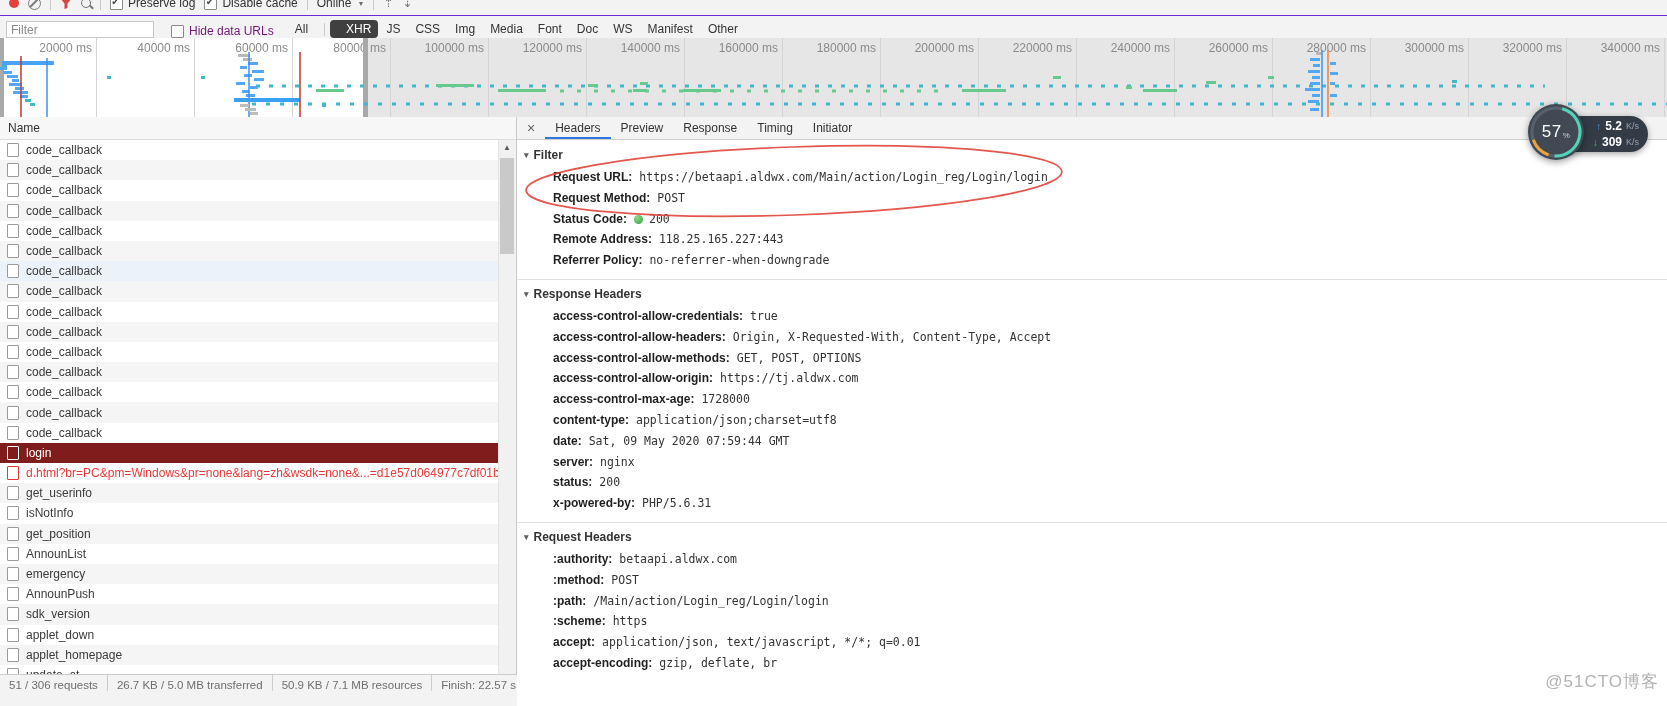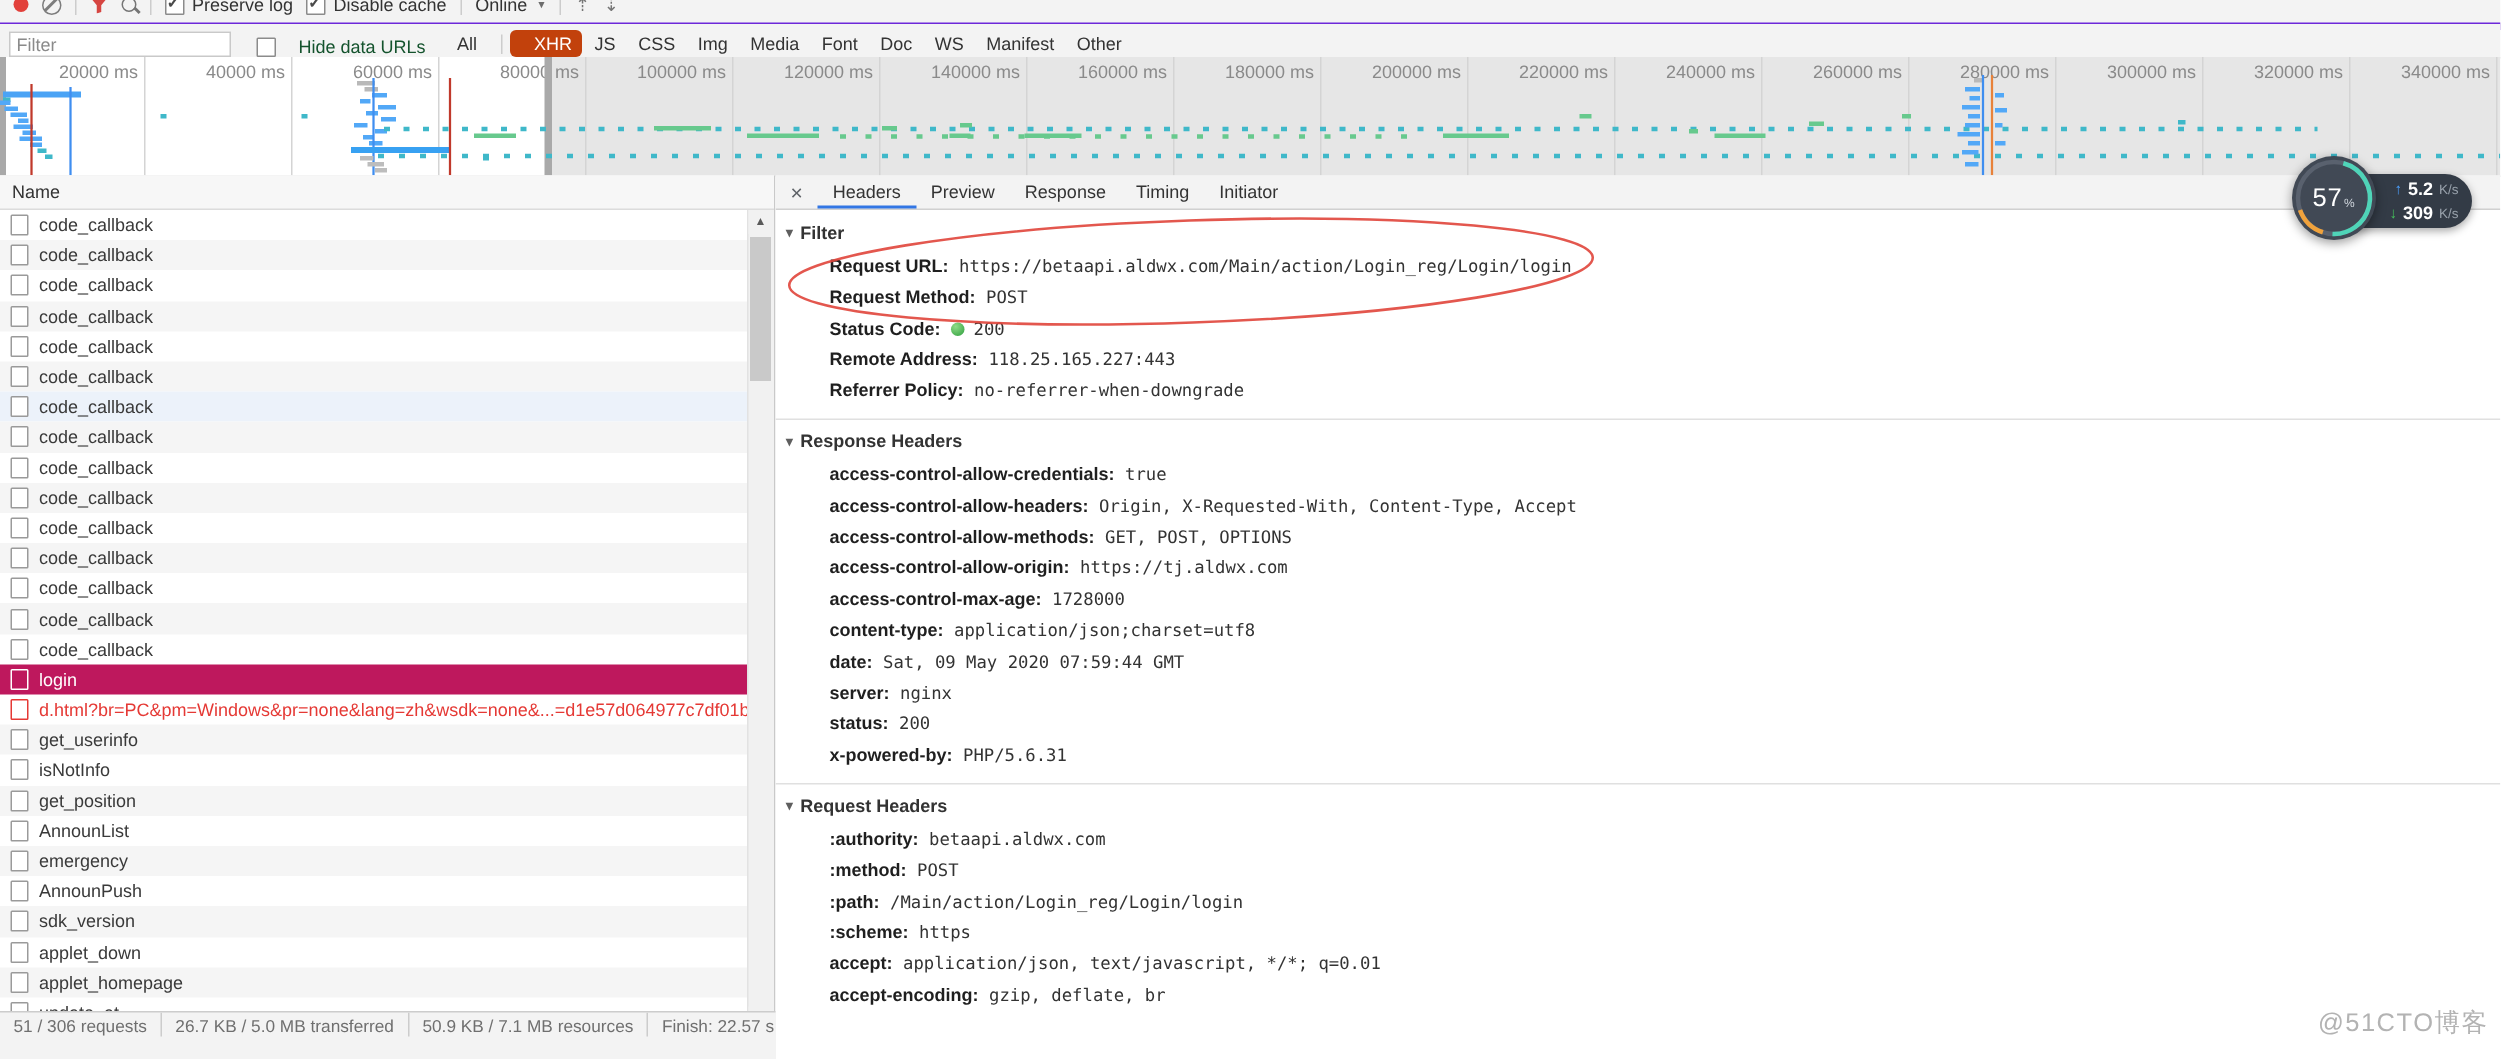--- a/index.html
+++ b/index.html
@@ -20,25 +20,25 @@
   .cb{width:11px;height:11px;border:1px solid #8b8b8b;background:#fff;position:relative;border-radius:1px;}
   .cb.checked:after{content:"✓";position:absolute;left:0px;top:-3px;font-size:11px;color:#4a4a4a;font-weight:bold;}
   .dd{display:flex;align-items:center;gap:6px;color:#333;}
   .dd .caret{font-size:7px;color:#6d6d6d;}
   .io-ic{font-size:12px;color:#757575;line-height:10px;}
 
   
   .tb2{position:absolute;left:0;top:16px;width:100%;height:22px;background:#f3f3f3;border-bottom:1px solid #d0d0d0;display:flex;align-items:flex-end;}
   .filter-input{width:138px;height:15px;margin-left:6px;border:1px solid #c9c9c9;background:#fff;font-family:"Liberation Sans",sans-serif;font-size:12px;padding:0 4px;color:#333;outline:none;}
   .filter-input::placeholder{color:#8a8a8a;}
-  .hide-urls{display:flex;align-items:center;gap:15px;margin-left:17px;color:#14532d;}
+  .hide-urls{display:flex;align-items:center;gap:5px;margin-left:17px;color:#701a75;}
   .chips{display:flex;align-items:center;margin-left:14px;gap:1px;}
   .chip{padding:2px 7px;border-radius:4px;color:#333;cursor:default;}
   .chip.all{margin-right:4px;}
-  .chip.sel{background:#c2410c;color:#fff;padding-left:16px;}
+  .chip.sel{background:#404040;color:#fff;padding-left:16px;}
   .chips .vsep{margin:0 4px;}
 
   
   .overview{position:absolute;left:0;top:38px;width:100%;height:79px;background:#fff;border-bottom:1px solid #c4c4c4;overflow:hidden;}
   .ov-shade{position:absolute;left:368px;top:0;right:0;bottom:0;background:#e2e2e2;opacity:.85;}
   .ov-grid{position:absolute;top:0;width:1px;height:79px;background:#d4d4d4;}
   .ov-label{position:absolute;top:3px;transform:translateX(-100%);color:#8a8a8a;font-size:12px;white-space:nowrap;}
   .ov-handle{position:absolute;top:0;width:5px;height:79px;background:#a9a9a9;}
   .ov-marks{position:absolute;left:0;top:0;}
 
@@ -47,21 +47,21 @@
   .left{position:relative;width:517px;flex:0 0 517px;border-right:1px solid #c9c9c9;box-sizing:border-box;background:#fff;}
   .name-hdr{height:22px;line-height:22px;background:#f7f7f7;border-bottom:1px solid #dcdcdc;padding-left:8px;color:#333;}
   .rows{position:absolute;left:0;top:23px;right:17px;bottom:19px;overflow:hidden;}
   .row{height:20.2px;display:flex;align-items:center;gap:7px;padding-left:7px;white-space:nowrap;overflow:hidden;}
   .row:nth-child(even){background:#f5f5f5;}
   .row.hover{background:#ecf2fa;}
   .row .doc-icon{flex:0 0 10px;width:10px;height:12px;border:1px solid #9a9a9a;background:#fff;border-radius:1px;}
   .row-label{color:#3a3a3a;}
   .row.error .row-label{color:#e53935;}
   .row.error .doc-icon{border-color:#e53935;}
-  .row.selected{background:#be185d;}
+  .row.selected{background:#7f1d1d;}
   .row.selected .row-label{color:#fff;}
   .row.selected .doc-icon{border-color:#fff;background:transparent;}
   
   .sbar{position:absolute;right:0;top:23px;bottom:19px;width:17px;background:#f1f1f1;border-left:1px solid #e2e2e2;}
   .sbtn{position:absolute;left:0;width:16px;height:16px;text-align:center;font-size:8px;color:#5a5a5a;line-height:16px;background:#f1f1f1;}
   .sbtn.up{top:0;}
   .sbtn.down{bottom:0;}
   .sthumb{position:absolute;left:1px;top:18px;width:14px;height:96px;background:#c9c9c9;}
 
   

